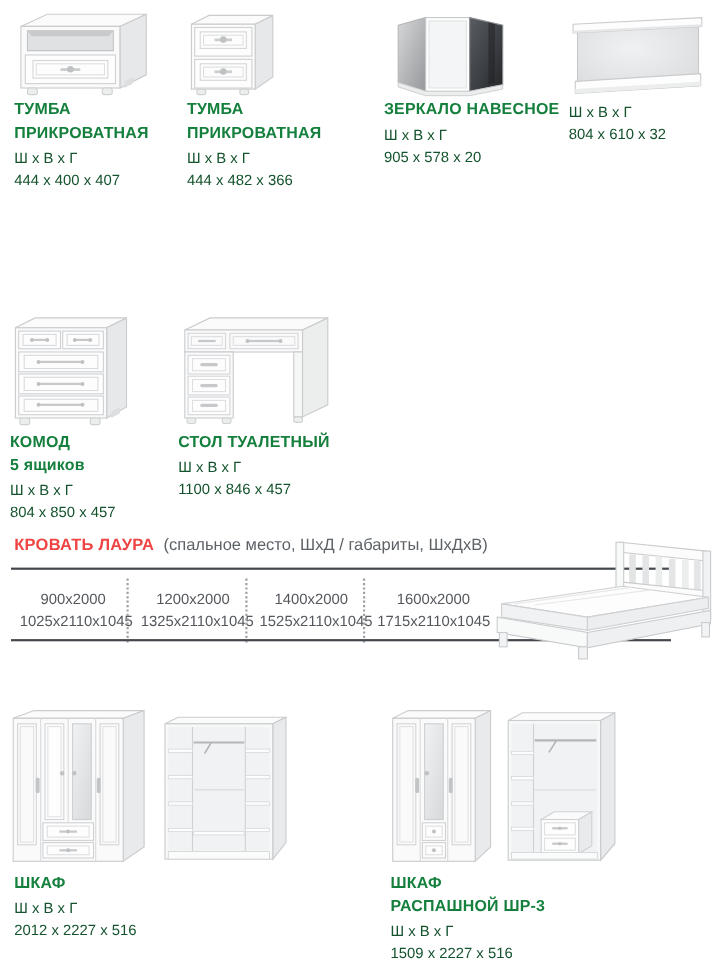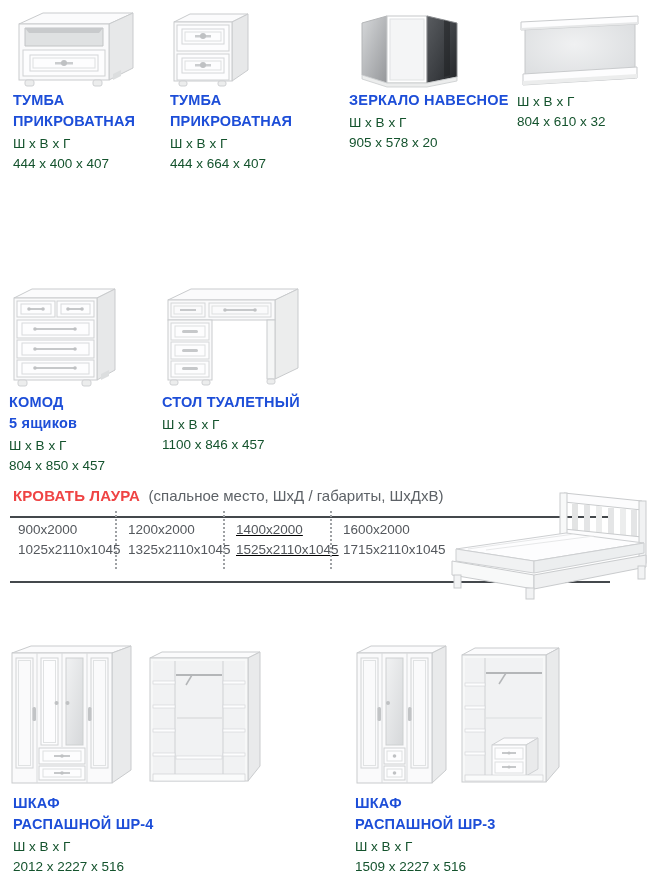--- a/index.html
+++ b/index.html
@@ -10,39 +10,39 @@
     -webkit-font-smoothing:antialiased;
   }
   .page { position:absolute; left:0; top:0; width:652px; height:882px; background:#ffffff; overflow:hidden; }
 
   .card { position:absolute; }
   .img-wrap { position:relative; display:flex; align-items:flex-end; }
   .img-wrap svg { display:block; }
 
   .name-line {
     font-weight:700; font-size:14.5px; line-height:21px;
-    color:#1d4ed8; letter-spacing:0.2px; white-space:nowrap;
+    color:#15803d; letter-spacing:0.2px; white-space:nowrap;
   }
   .dim-label, .dim-value {
     font-size:13.5px; line-height:19.5px; color:#14532d; white-space:nowrap;
   }
   .dim-label { margin-top:2px; }
 
   
   .bed-section { position:absolute; left:0; top:487px; width:652px; height:125px; }
   .bed-header { position:absolute; left:13px; top:0; white-space:nowrap; }
   .bed-title { font-weight:700; font-size:15px; color:#ef4444; letter-spacing:0.2px; }
   .bed-subtitle { font-size:15px; color:#5d6267; margin-left:4px; }
   .bed-rule { position:absolute; left:10px; width:600px; height:2px; background:#44484c; }
   .rule-top { top:29px; }
   .rule-bottom { top:94px; }
-  .bed-table { position:absolute; left:10px; top:24px; display:flex; height:58px; }
+  .bed-table { position:absolute; left:10px; top:39px; display:flex; height:58px;text-align:center; }
   .bed-cell { padding:9px 0 0 8px; }
   .bed-cell.sep { border-left:2px dotted #9ea1a4; padding-left:11px; }
-  .c1 { width:105px; } .c2 { width:108px; } .c3 { width:107px;text-decoration:underline; } .c4 { width:115px; }
+  .c1 { width:105px; } .c2 { width:108px; } .c3 { width:107px; } .c4 { width:115px; }
   .bed-sleep, .bed-overall { font-size:13.5px; line-height:19.5px; color:#54585d; white-space:nowrap; }
   .bed-img { position:absolute; left:446px; top:-4px; }
 
   
   .ward-card { position:absolute; height:239px; }
   .ward-img { position:absolute; }
   .ward-text { position:absolute; top:150px; }
 </style>
 </head>
 <body>
@@ -93,21 +93,21 @@
         <circle cx="33" cy="55" r="3" fill="#bfc1c3"></circle>
         <rect x="9" y="71" width="8" height="5" rx="2" fill="#eceded" stroke="#cfd1d3"></rect>
         <rect x="48" y="71" width="8" height="5" rx="2" fill="#eceded" stroke="#cfd1d3"></rect>
       </svg>
     </div>
     <div>
       <div class="name-line">ТУМБА</div>
       <div class="name-line">ПРИКРОВАТНАЯ</div>
     </div>
     <div class="dim-label">Ш х В х Г</div>
-    <div class="dim-value">444 x 664 x 407</div>
+    <div class="dim-value">444 x 482 x 366</div>
   </div>
 
   <div class="card" style="left:349px; top:8px; width:160px;">
     <div class="img-wrap" style="height:82px; padding-left:8px;">
       <svg width="105" height="78" viewBox="0 0 105 78">
         <defs>
           <linearGradient id="g3l" x1="0" y1="0" x2="1" y2="1">
             <stop offset="0" stop-color="#d6d8da"></stop>
               <stop offset="1" stop-color="#95979a"></stop>
           </linearGradient>
@@ -339,21 +339,20 @@
         <rect x="77" y="105" width="22" height="3" fill="#fdfdfe" stroke="#d5d7d9" stroke-width="0.7"></rect>
         <line x1="30" y1="27" x2="76" y2="27" stroke="#b4b6b8" stroke-width="2"></line>
         <line x1="46" y1="27" x2="40" y2="37" stroke="#b4b6b8" stroke-width="1.5"></line>
         <line x1="31" y1="70" x2="76" y2="70" stroke="#dcdedf" stroke-width="1.5"></line>
         <rect x="30" y="108" width="46" height="3" fill="#fdfdfe" stroke="#d5d7d9" stroke-width="0.7"></rect>
         <rect x="7" y="126" width="92" height="7" fill="#fafbfb" stroke="#cfd1d3" stroke-width="0.7"></rect>
       </svg>
     </div>
     <div class="ward-text" style="left:5px;">
       <div class="name-line">ШКАФ</div>
-      <div class="name-line">РАСПАШНОЙ ШР-4</div>
       <div class="dim-label">Ш х В х Г</div>
       <div class="dim-value">2012 x 2227 x 516</div>
     </div>
   </div>
 
   <div class="ward-card" style="left:353px; top:643px; width:240px;">
     <div class="ward-img" style="left:0; top:0;">
       <svg width="96" height="147" viewBox="0 0 96 147">
         <defs>
           <linearGradient id="m10" x1="0" y1="0" x2="1" y2="1">

